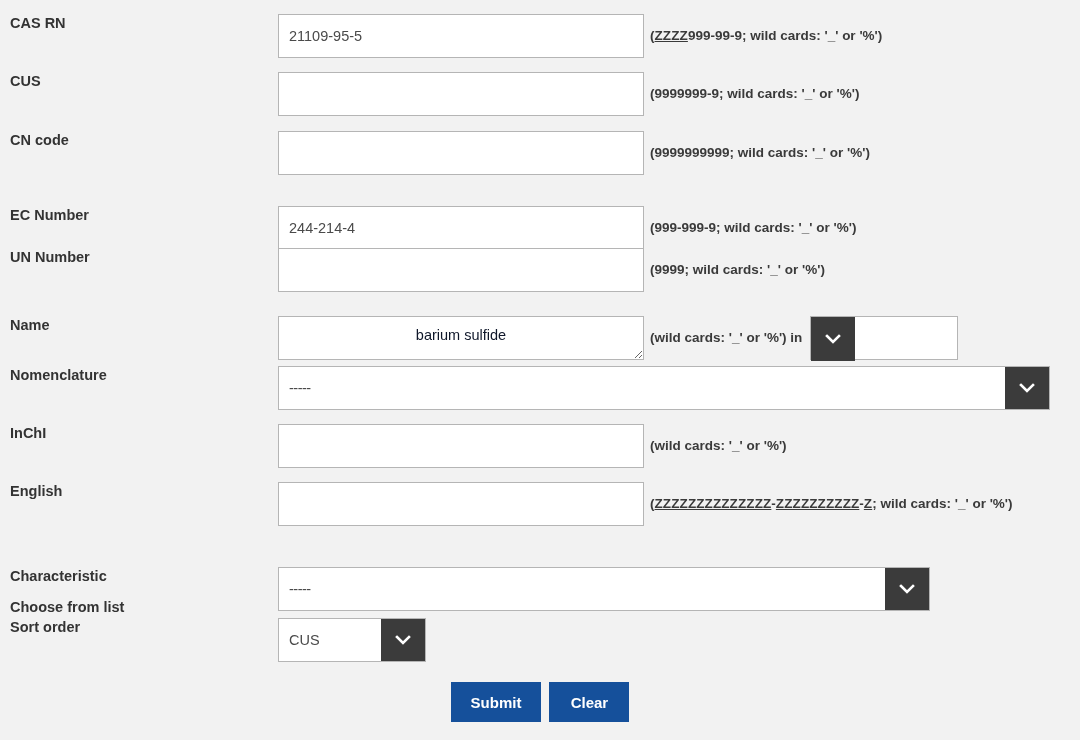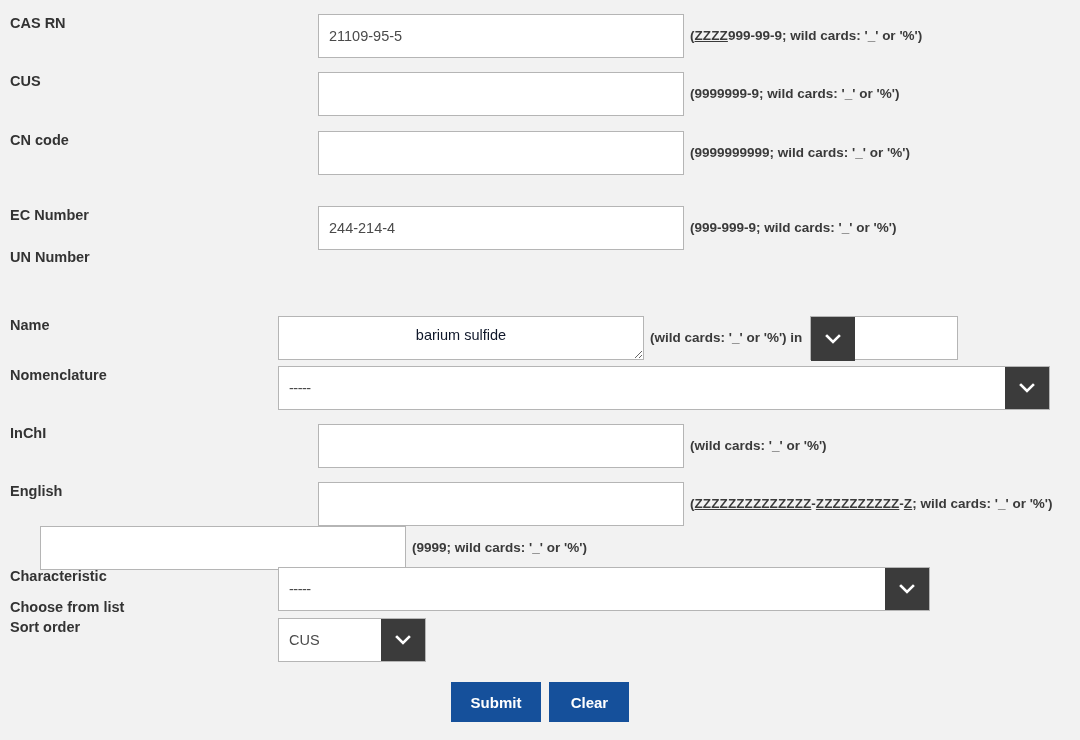--- a/index.html
+++ b/index.html
@@ -57,21 +57,20 @@
     height: 44px;
     width: 366px;
     border: 1px solid #b5b5b5;
     background: #ffffff;
     font-family: "Liberation Sans", sans-serif;
     font-size: 14.5px;
     color: #4a4a4a;
     padding: 0 10px;
     outline: none;
     border-radius: 0;
-    margin-left: 40px;
   }
   .txt::placeholder { color: #9a9a9a; }
 
   .area {
     box-sizing: border-box;
     height: 44px;
     width: 366px;
     border: 1px solid #b5b5b5;
     background: #ffffff;
     font-family: "Liberation Sans", sans-serif;
@@ -183,21 +182,21 @@
   </div>
 
   <div class="row" style="top:206px;">
     <div class="label">EC Number</div>
     <div class="control">
       <input class="txt" type="text" value="244-214-4" style="">
       <span class="hint"><span>(</span><span>999-999-9; wild cards: '_' or '%')</span></span>
     </div>
   </div>
 
-  <div class="row" style="top:248px;flex-direction:column;">
+  <div class="row" style="top:248px;">
     <div class="label">UN Number</div>
     <div class="control">
       <input class="txt" type="text" value="" style="">
       <span class="hint"><span>(</span><span>9999; wild cards: '_' or '%')</span></span>
     </div>
   </div>
 
   <div class="row" style="top:316px;">
     <div class="label">Name</div>
     <div class="control">

